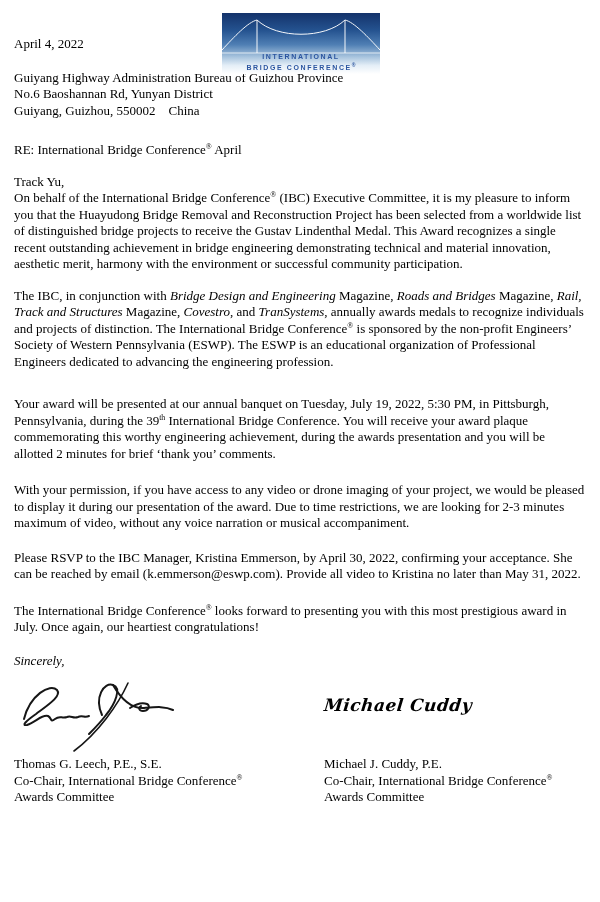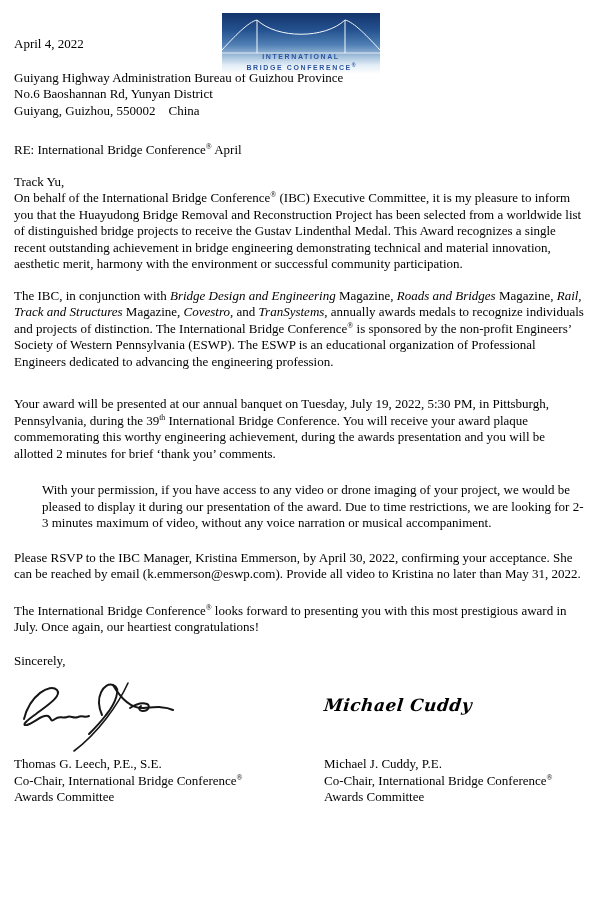--- a/index.html
+++ b/index.html
@@ -26,24 +26,24 @@
   .logo-text .reg { font-size:5px; vertical-align:super; letter-spacing:0; }
 
   
   .date { padding-top:36px; }
   .addr { margin-top:17px; }
   .re { margin-top:23px; }
   .salutation { margin-top:15px; }
   .p1 { }
   .p2 { margin-top:15px; }
   .p3 { margin-top:26px; }
-  .p4 { margin-top:20px;margin-left:28px; }
+  .p4 { margin-top:20px; }
   .p5 { margin-top:18px; }
   .p6 { margin-top:20px; }
-  .sincerely { margin-top:17px; }
+  .sincerely { margin-top:17px;font-style:italic; }
   sup { font-size:0.6em; line-height:0; vertical-align:super; }
   .it { font-style:italic; }
 
   
   .sig-row { margin-top:6px; display:flex; height:78px; }
   .col-l { width:310px; position:relative; }
   .col-r { flex:1; position:relative; }
   .sig-img { position:absolute; left:-4px; top:2px; }
   .script-name {
     position:absolute; left:0; top:22px;

